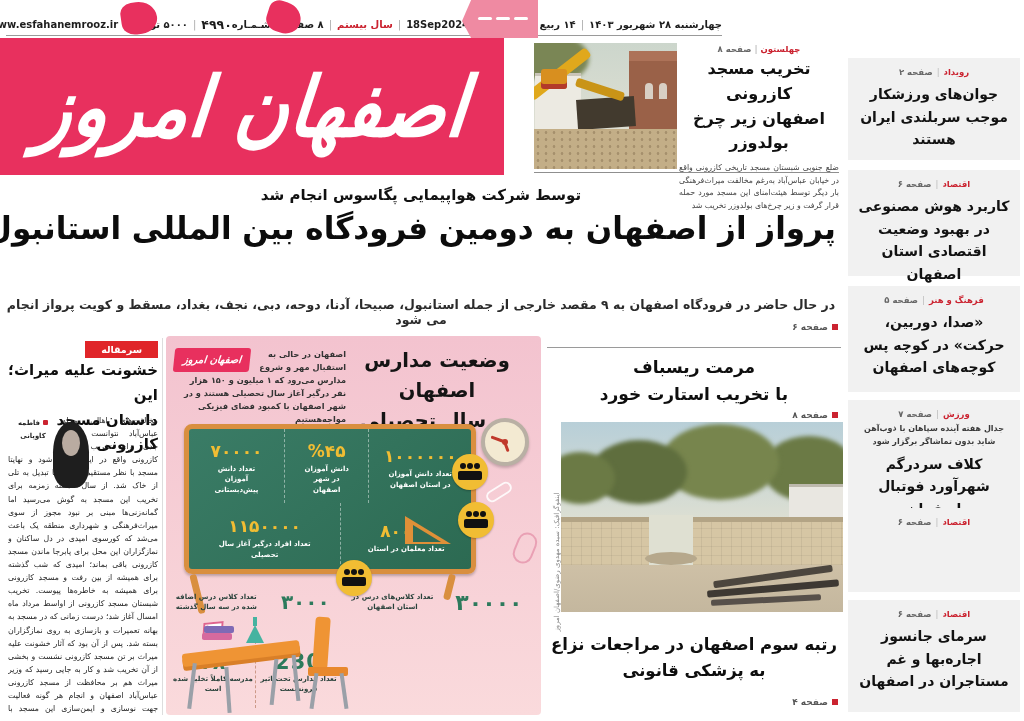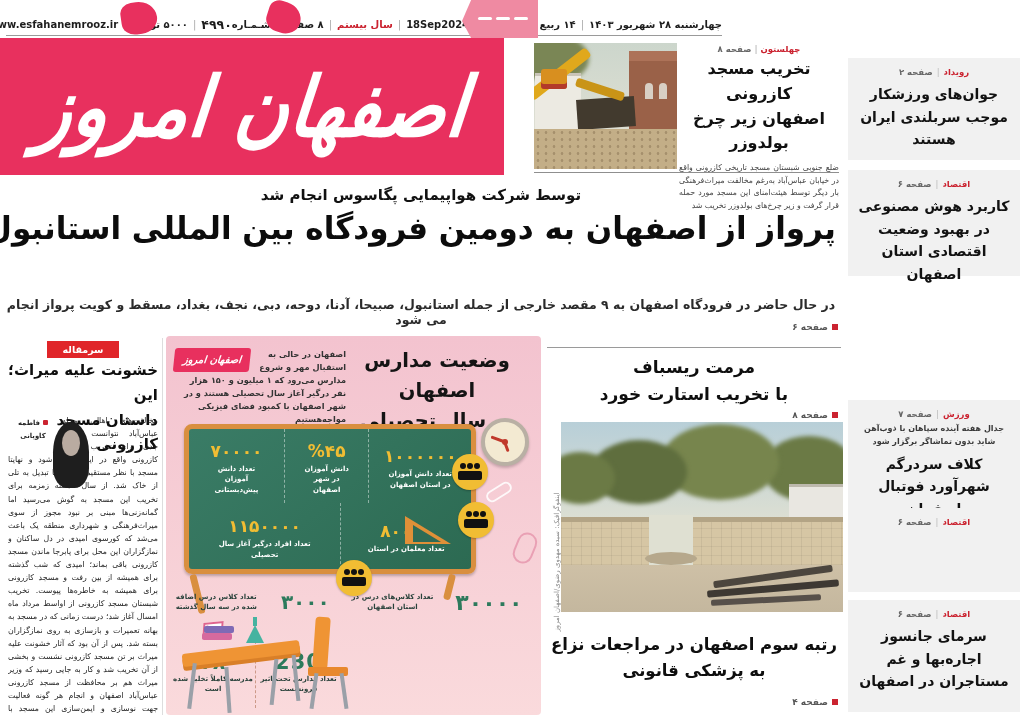--- a/index.html
+++ b/index.html
@@ -168,21 +168,21 @@
   .cl1{top:62px;left:144px;transform:rotate(8deg);} .cl2{top:62px;left:174px;transform:rotate(-8deg);}
   .books{position:absolute;top:22px;left:34px;width:30px;height:7px;background:#d66a9e;border-radius:2px;
          box-shadow:2px -7px 0 #7f6ab5;}
   .flask{position:absolute;top:14px;left:78px;width:0;height:0;border-bottom:18px solid #45b3a0;
          border-left:9px solid transparent;border-right:9px solid transparent;}
   .flask i{position:absolute;top:-8px;left:-2px;width:4px;height:9px;background:#45b3a0;display:block;}
   .info-credit{top:556px;right:334px;width:262px;height:12px;transform:rotate(-90deg);
                font-size:7px;color:#8a8a8a;text-align:center;white-space:nowrap;}
 
   
-  .ed-badge-wrap{top:338px;right:866px;width:150px;text-align:center;}
+  .ed-badge-wrap{top:338px;right:866px;width:150px;text-align:right;}
   .ed-badge{display:inline-block;background:#e02529;color:#fff;font-size:9.5px;font-weight:bold;
             padding:3px 16px;}
   .ed-title{top:358px;right:866px;width:150px;text-align:right;font-size:15px;font-weight:bold;
             color:#0e0e0e;line-height:1.65;}
   .ed-body{top:414px;right:866px;width:150px;height:300px;overflow:hidden;font-size:7.8px;
            line-height:1.68;text-align:justify;color:#1c1c1c;}
   .ed-author{float:left;width:50px;margin:2px 4px 2px 0;text-align:center;}
   .ed-photo{width:46px;height:58px;background:#cfcfcf;position:relative;overflow:hidden;margin:0 auto;}
   .ed-photo::before{content:"";position:absolute;top:4px;left:5px;width:36px;height:66px;background:#1e1e1e;
             border-radius:50% 50% 40% 40%/46% 46% 30% 30%;}
@@ -228,20 +228,24 @@
   <div class="mast-dot dot2"></div>
 
   <div class="abs sb sb1">
     <div class="sb-head"><span class="cat">رویداد</span><span class="bar">|</span><span>صفحه ۲</span></div>
     <div class="sb-title">جوان‌های ورزشکار موجب سربلندی ایران هستند</div>
   </div>
   <div class="abs sb sb2">
     <div class="sb-head"><span class="cat">اقتصاد</span><span class="bar">|</span><span>صفحه ۶</span></div>
     <div class="sb-title">کاربرد هوش مصنوعی در بهبود وضعیت اقتصادی استان اصفهان</div>
   </div>
+  <div class="abs sb sb3">
+    <div class="sb-head"><span class="cat">فرهنگ و هنر</span><span class="bar">|</span><span>صفحه ۵</span></div>
+    <div class="sb-title">«صدا، دوربین، حرکت» در کوچه پس کوچه‌های اصفهان</div>
+  </div>
   <div class="abs sb sb4">
     <div class="sb-head"><span class="cat">ورزش</span><span class="bar">|</span><span>صفحه ۷</span></div>
     <div class="sb-lead">جدال هفته آینده سپاهان با ذوب‌آهن شاید بدون تماشاگر برگزار شود</div>
     <div class="sb-title">کلاف سردرگم شهرآورد فوتبال اصفهان</div>
   </div>
   <div class="abs sb sb5">
     <div class="sb-head"><span class="cat">اقتصاد</span><span class="bar">|</span><span>صفحه ۶</span></div>
   </div>
   <div class="abs sb sb6">
     <div class="sb-head"><span class="cat">اقتصاد</span><span class="bar">|</span><span>صفحه ۶</span></div>

